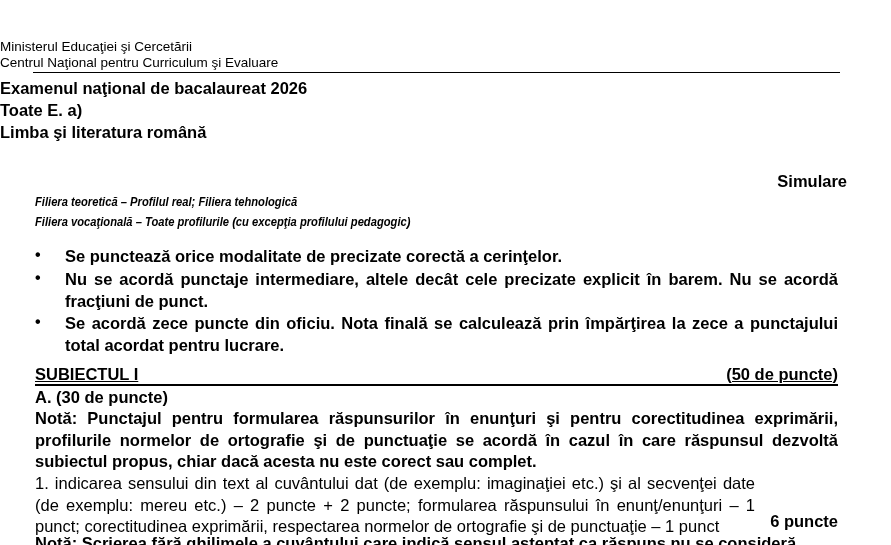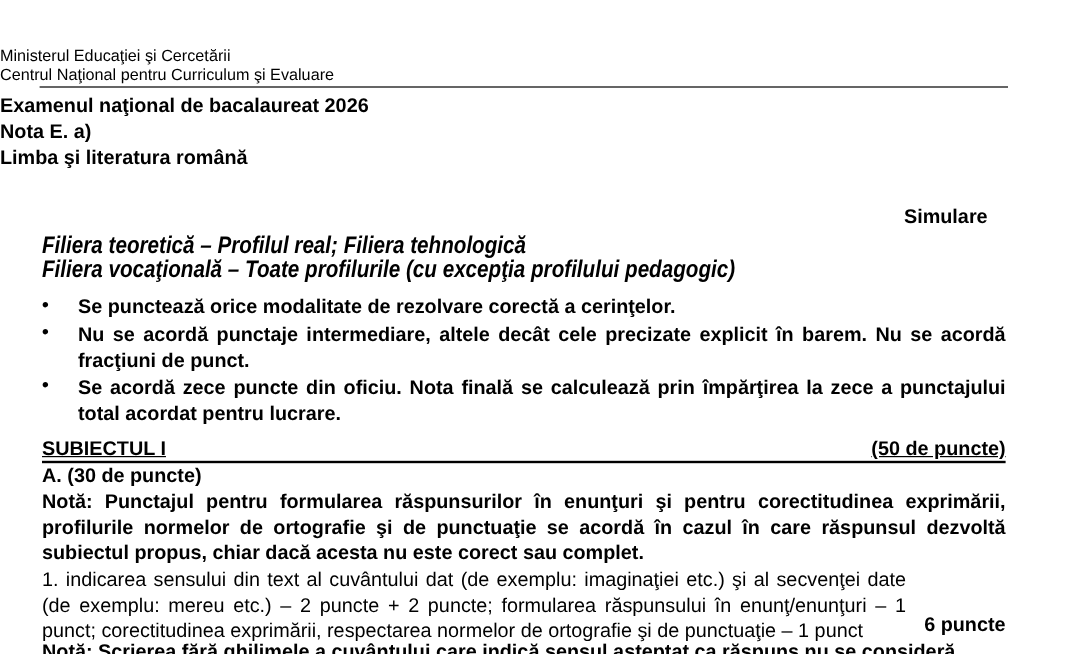--- a/index.html
+++ b/index.html
@@ -3,22 +3,22 @@
 <meta charset="utf-8">
 <style>
   html, body { margin: 0; padding: 0; background: #ffffff; }
   body { width: 891px; height: 545px; overflow: hidden; position: relative; color: #000; font-family: "Liberation Sans", sans-serif; }
   .page { position: absolute; left: 0; top: 0; width: 891px; height: 545px; }
   .abs { position: absolute; white-space: nowrap; }
   .center { left: 0; width: 891px; }
   .hdr-small { font-size: 13.5px; line-height: 16px; }
   .rule { position: absolute; left: 33px; width: 807px; height: 1px; background: #000; top: 72px; }
   .title { font-weight: bold; font-size: 16.5px; line-height: 20px; }
-  .simulare { font-weight: bold; font-size: 16.5px; right: 68px; top: 172px; }
-  .filiera { font-weight: bold; font-style: italic; font-size: 20px; left: 35px; }
+  .simulare { font-weight: bold; font-size: 16.5px; right: 44px; top: 172px; }
+  .filiera { font-weight: bold; font-style: italic; font-size: 13px; left: 35px; }
   .narrow { display: inline-block; transform-origin: left top; transform: scaleX(0.86); }
   .bullet-dot { position: absolute; left: 35px; font-size: 16px; font-weight: bold; }
   .btext { position: absolute; left: 65px; width: 773px; font-weight: bold; font-size: 16.5px; line-height: 22px; }
   .justify { text-align: justify; text-align-last: left; }
   .subj { position: absolute; left: 35px; width: 803px; top: 364px; font-weight: bold; font-size: 16.5px; line-height: 20px; border-bottom: 2px solid #000; height: 20px; }
   .subj .l { position: absolute; left: 0; text-decoration: underline; }
   .subj .r { position: absolute; right: 0; text-decoration: underline; text-align: center; }
   .para { position: absolute; left: 35px; width: 803px; font-size: 16.5px; line-height: 21.5px; }
   .bold { font-weight: bold; }
   .pts { position: absolute; right: 53px; top: 512px; font-weight: bold; font-size: 16.5px; }
@@ -26,30 +26,30 @@
 </head>
 <body>
 
 <div class="page">
 
   <div class="abs center hdr-small" style="top:39px;">Ministerul Educaţiei şi Cercetării</div>
   <div class="abs center hdr-small" style="top:55px;">Centrul Naţional pentru Curriculum şi Evaluare</div>
   <div class="rule"></div>
 
   <div class="abs center title" style="top:78px;">Examenul naţional de bacalaureat 2026</div>
-  <div class="abs center title" style="top:100px;">Nota E. a)</div>
+  <div class="abs center title" style="top:100px;">Toate E. a)</div>
   <div class="abs center title" style="top:122px;">Limba şi literatura română</div>
 
   <div class="abs simulare">Simulare</div>
 
   <div class="abs filiera" style="top:194px;"><span class="narrow">Filiera teoretică – Profilul real; Filiera tehnologică</span></div>
   <div class="abs filiera" style="top:214px;text-align:right;"><span class="narrow">Filiera vocaţională – Toate profilurile (cu excepţia profilului pedagogic)</span></div>
 
   <div class="bullet-dot" style="top:246px;">•</div>
-  <div class="btext" style="top:245px;">Se punctează orice modalitate de rezolvare corectă a cerinţelor.</div>
+  <div class="btext" style="top:245px;">Se punctează orice modalitate de precizate corectă a cerinţelor.</div>
 
   <div class="bullet-dot" style="top:269px;">•</div>
   <div class="btext justify" style="top:268px;">Nu se acordă punctaje intermediare, altele decât cele precizate explicit în barem. Nu se acordă fracţiuni de punct.</div>
 
   <div class="bullet-dot" style="top:313px;">•</div>
   <div class="btext justify" style="top:312px;">Se acordă zece puncte din oficiu. Nota finală se calculează prin împărţirea la zece a punctajului total acordat pentru lucrare.</div>
 
   <div class="subj">
     <span class="l">SUBIECTUL I</span>
     <span class="r">(50 de puncte)</span>

